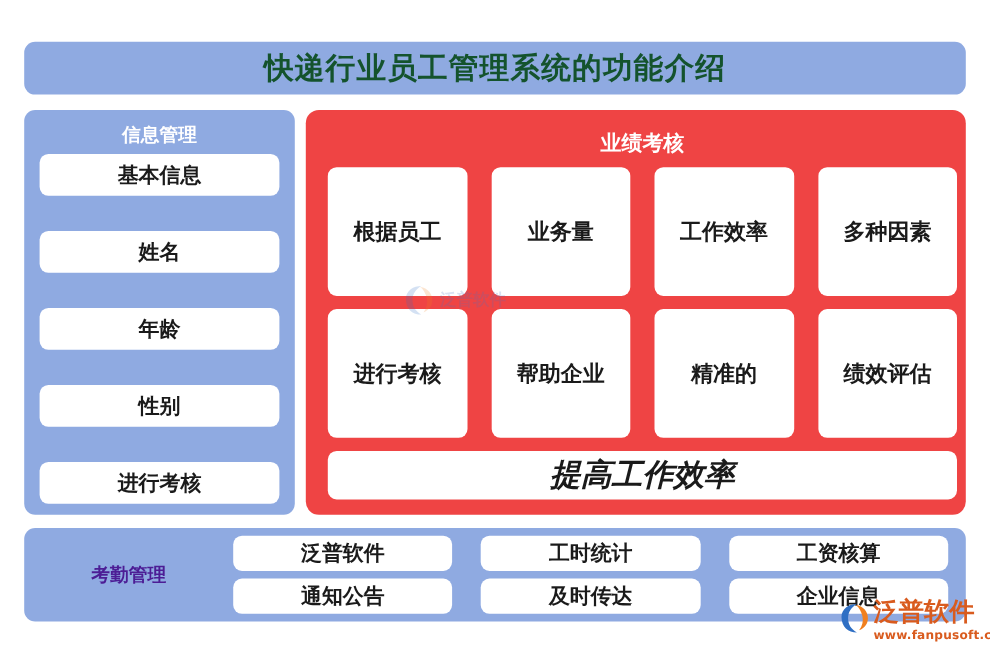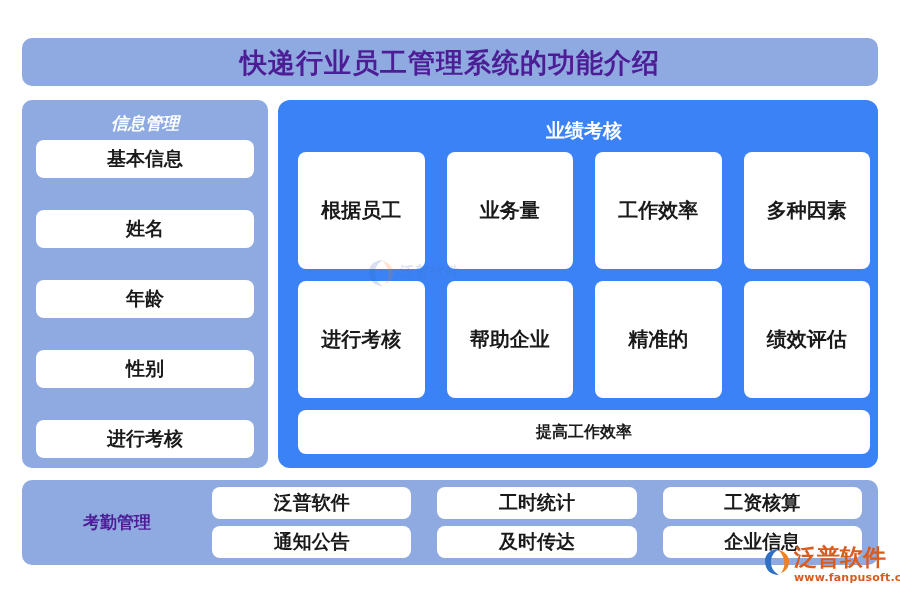--- a/index.html
+++ b/index.html
@@ -31,21 +31,21 @@
     width: 856px;
     height: 48px;
     background: #8faae1;
     border-radius: 10px;
     display: flex;
     align-items: center;
     justify-content: center;
     box-sizing: border-box;
   }
   .title-text {
-    color: #4c1d95;
+    color: #14532d;
     font-size: 27px;
     font-weight: bold;
     letter-spacing: 1px;
     line-height: 1;
     white-space: nowrap;
   }
 
   
   .left-panel {
     position: absolute;
@@ -61,21 +61,20 @@
     flex-direction: column;
   }
   .left-header {
     color: #ffffff;
     font-size: 17px;
     font-weight: bold;
     text-align: center;
     line-height: 30px;
     height: 30px;
     flex: 0 0 auto;
-    font-style: italic;
   }
   .left-items {
     flex: 1 1 auto;
     display: flex;
     flex-direction: column;
     justify-content: space-between;
     padding-top: 2px;
   }
   .pill {
     background: #ffffff;
@@ -93,21 +92,21 @@
     height: 38px;
   }
 
   
   .center-panel {
     position: absolute;
     left: 278px;
     top: 100px;
     width: 600px;
     height: 368px;
-    background: #3b82f6;
+    background: #ef4444;
     border-radius: 12px;
     box-sizing: border-box;
     padding: 8px 8px 14px 20px;
     display: flex;
     flex-direction: column;
   }
   .center-header {
     color: #ffffff;
     font-size: 19px;
     font-weight: bold;
@@ -131,21 +130,22 @@
     font-size: 20px;
   }
   .center-wide {
     flex: 0 0 auto;
     margin-top: 12px;
     height: 44px;
   }
   .center-wide .pill {
     height: 44px;
     width: 100%;
-    font-size: 16px;
+    font-size: 28px;
+    font-style: italic;
   }
 
   
   .bottom-panel {
     position: absolute;
     left: 22px;
     top: 480px;
     width: 856px;
     height: 85px;
     background: #8faae1;

